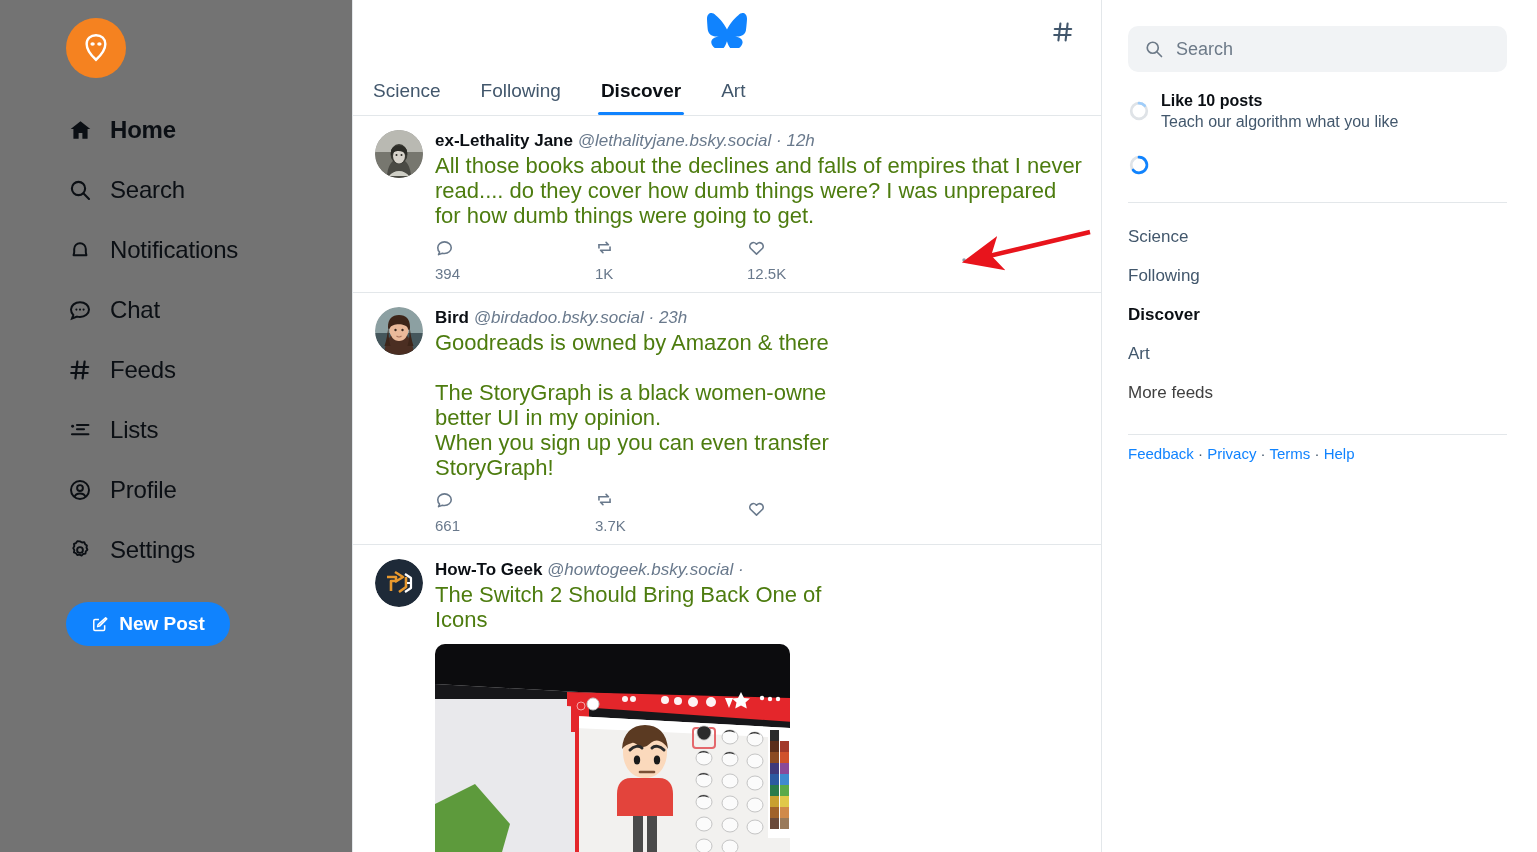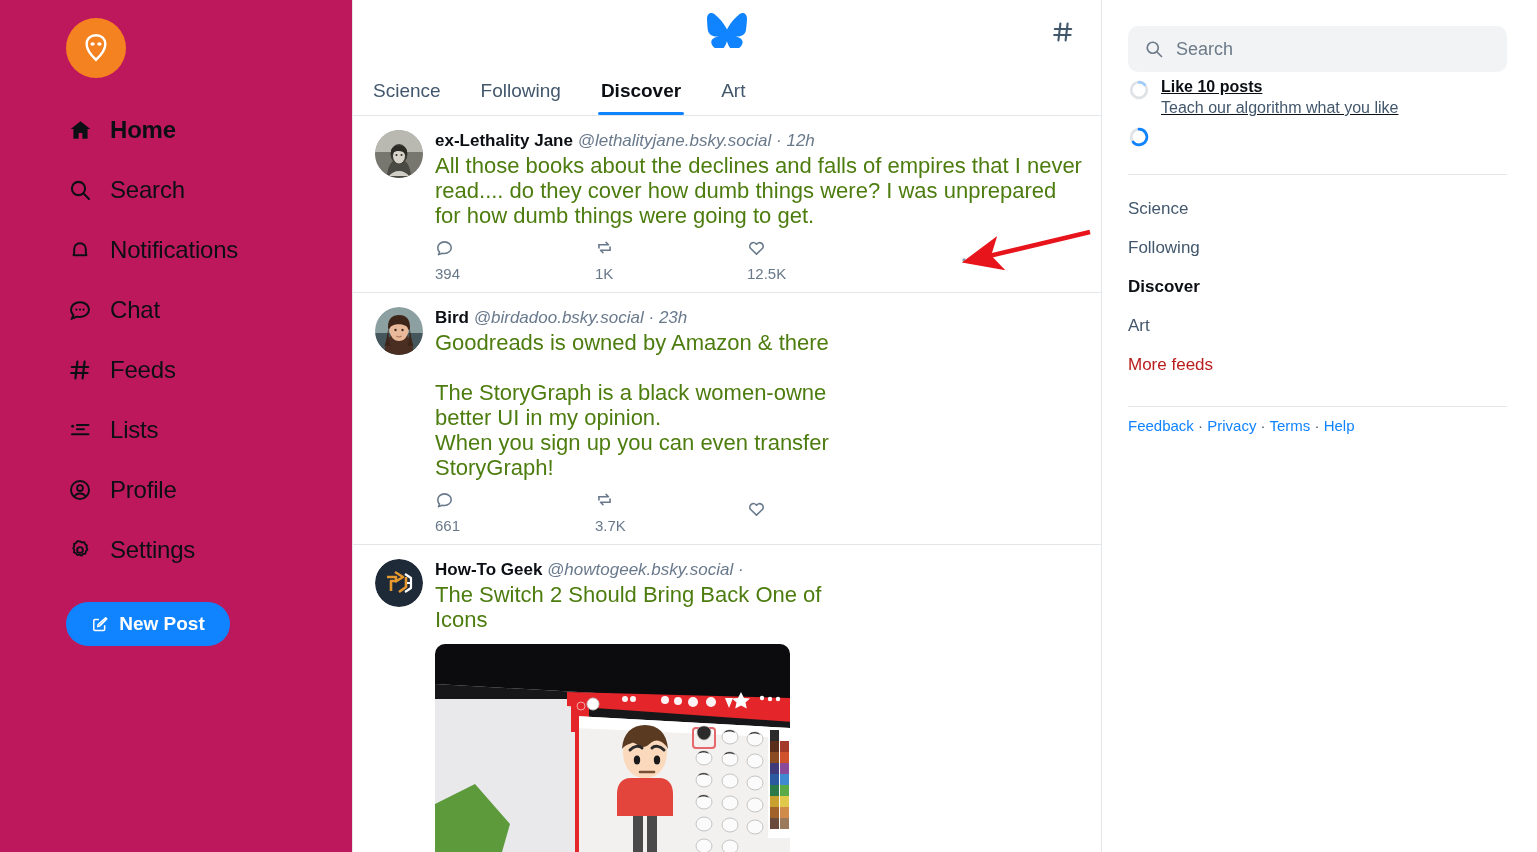--- a/index.html
+++ b/index.html
@@ -10,21 +10,21 @@
     color: #0b0f14;
     overflow: hidden;
   }
   .app { position: relative; width: 1537px; height: 852px; display: flex; }
 
   
   .leftnav {
     width: 352px; height: 852px;
     padding: 18px 0 0 0;
     flex: 0 0 352px;
-    background: #be185d;
+    background: #737373;
     position: relative;
   }
   .avatar-logo {
     width: 60px; height: 60px; border-radius: 50%;
     background: #f58220;
     margin: 0 0 22px 66px;
     display: flex; align-items: center; justify-content: center;
   }
   .nav-list { padding-left: 66px; }
   .nav-item {
@@ -89,28 +89,28 @@
   .rightcol { flex: 1; height: 852px; padding: 26px 30px 0 26px; background: #fff; }
   .searchbox {
     height: 46px; border-radius: 10px; background: #f1f3f5;
     display: flex; align-items: center; gap: 12px; padding: 0 16px;
     cursor: text;
   }
   .searchbox .ph { color: #6d7a88; font-size: 18px; }
   .gs-head { display: flex; align-items: center; justify-content: space-between; margin-top: 46px; }
   .gs-title { font-size: 14px; font-weight: bold; letter-spacing: 0.6px; color: #42576c; }
   .gs-close { cursor: pointer; width: 22px; height: 22px; display:flex;align-items:center;justify-content:center; }
-  .gs-item { display: flex; gap: 11px; margin-top: 4px; align-items: flex-start; cursor: pointer; text-decoration: underline; }
+  .gs-item { display: flex; gap: 11px; margin-top: 18px; align-items: center; cursor: pointer; }
   .gs-ring { flex: 0 0 22px; margin-top: 3px; }
   .gs-t { font-size: 16px; font-weight: bold; color: #0b0f14; line-height: 21px; }
   .gs-s { font-size: 16px; color: #42576c; line-height: 22px; }
   .hr { height: 1px; background: #e3e7ea; margin: 22px 0 14px 0; }
   .feedlink { font-size: 17px; line-height: 39px; color: #42576c; cursor: pointer; }
   .feedlink.active { color: #0b0f14; font-weight: bold; }
-  .feedlink.more { color: #b91c1c; }
+  .feedlink.more { color: #404040; }
   .footer { margin-top: 10px; font-size: 15px; color: #1083fe; }
   .footer span { cursor: pointer; }
   .footer .dot { color: #42576c; cursor: default; }
 
   
   .annot { position: absolute; left: 0; top: 0; width: 1537px; height: 852px; pointer-events: none; z-index: 60; }
 </style>
 </head>
 <body>
 

